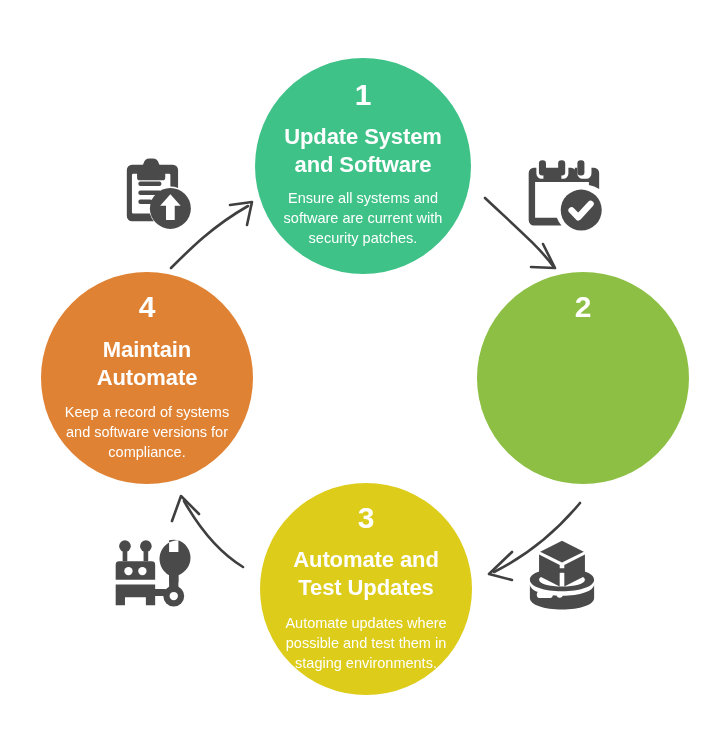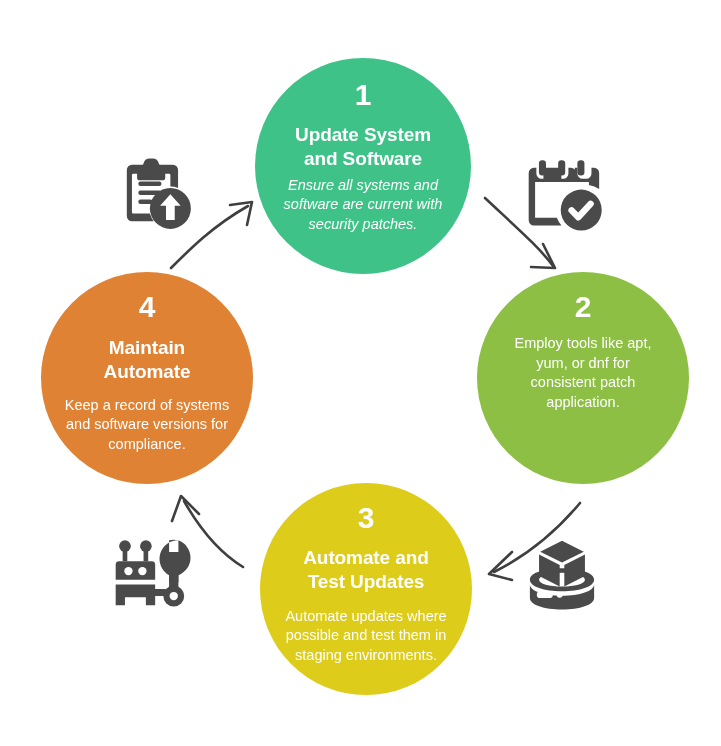--- a/index.html
+++ b/index.html
@@ -38,41 +38,41 @@
     text-align: center;
     color: #ffffff;
   }
   .step-num {
     font-size: 30px;
     font-weight: bold;
     line-height: 1;
     letter-spacing: 0px;
   }
   .step-title {
-    font-size: 19px;
+    font-size: 22px;
     font-weight: bold;
     line-height: 1.28;
     letter-spacing: -0.1px;
   }
   .step-desc {
     font-size: 14.5px;
     font-weight: normal;
     line-height: 1.36;
   }
 
   
   #circle-1 {
     left: 255px;
     top: 58px;
     width: 216px;
     height: 216px;
     padding-top: 22px;
   }
   #circle-1 .step-title { margin-top: 13px; width: 180px; }
-  #circle-1 .step-desc  { margin-top: 4px; width: 172px; font-style: italic; }
+  #circle-1 .step-desc  { margin-top: 10px; width: 172px; }
 
   
   #circle-2 {
     left: 477px;
     top: 272px;
     width: 212px;
     height: 212px;
     padding-top: 20px;
   }
   #circle-2 .step-title { margin-top: 13px; width: 178px; }
@@ -143,21 +143,20 @@
     <div class="step-num">1</div>
     <div class="step-title">
       <span>Update System</span><br>
       <span>and Software</span>
     </div>
     <div class="step-desc">Ensure all systems and software are current with security patches.</div>
   </div>
 
   <div class="step-circle" id="circle-2" style="background:#8cbf43">
     <div class="step-num">2</div>
-    <div class="step-desc">Employ tools like apt, yum, or dnf for consistent patch application.</div>
   </div>
 
   <div class="step-circle" id="circle-3" style="background:#ddcc1a">
     <div class="step-num">3</div>
     <div class="step-title">
       <span>Automate and</span><br>
       <span>Test Updates</span>
     </div>
     <div class="step-desc">Automate updates where possible and test them in staging environments.</div>
   </div>

